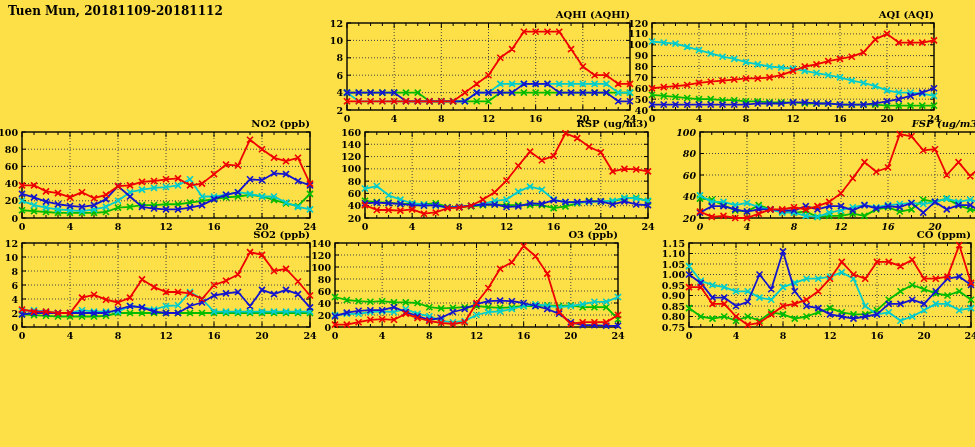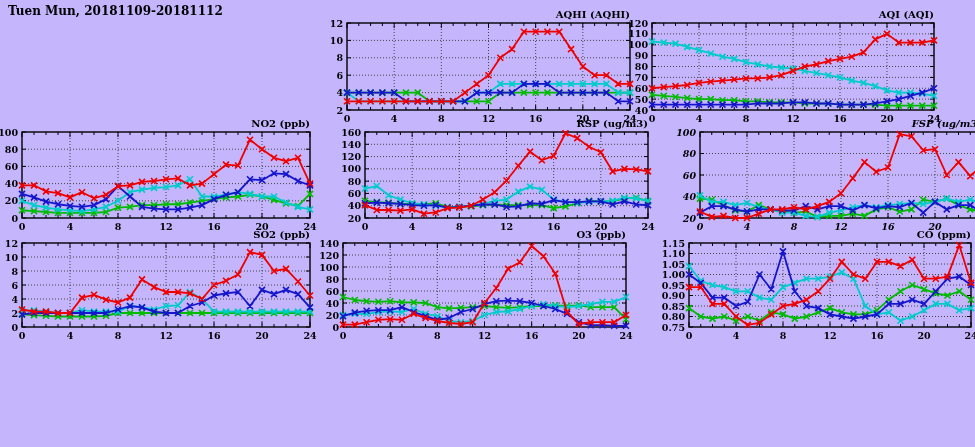--- a/index.html
+++ b/index.html
@@ -1,16 +1,16 @@
 <!DOCTYPE html>
 <html><head>
 <meta charset="utf-8">
 <style>
   html,body{margin:0;padding:0;background:#ffffff;}
-  #screen{position:relative;width:975px;height:447px;background:#c4b5fd;overflow:hidden;
+  #screen{position:relative;width:975px;height:447px;background:#fde047;overflow:hidden;
           font-family:"DejaVu Serif","Liberation Serif",serif;}
   .page-title{position:absolute;left:8px;top:4px;font-size:12px;font-weight:bold;color:#000;white-space:nowrap;}
   .chart{position:absolute;}
   .chart-title{position:absolute;top:2px;right:10px;font-size:10px;font-weight:bold;color:#000;white-space:nowrap;}
   svg text{font-family:"DejaVu Serif","Liberation Serif",serif;font-weight:bold;fill:#000;}
 </style>
 </head>
 <body>
 
 <div id="screen">
@@ -617,21 +617,21 @@
         <text x="318" y="112" font-size="9.5" text-anchor="middle">24</text>
         <text x="26" y="103.5" font-size="9.5" text-anchor="end">0</text>
         <text x="26" y="89.5" font-size="9.5" text-anchor="end">2</text>
         <text x="26" y="75.5" font-size="9.5" text-anchor="end">4</text>
         <text x="26" y="61.5" font-size="9.5" text-anchor="end">6</text>
         <text x="26" y="47.5" font-size="9.5" text-anchor="end">8</text>
         <text x="26" y="33.5" font-size="9.5" text-anchor="end">10</text>
         <text x="26" y="19.5" font-size="9.5" text-anchor="end">12</text>
       </svg>
     </div>
-  <div class="chart" id="chart-6" style="left: 313px; top: 227px; width: 323px; height: 118px;">
+  <div class="chart" id="chart-6" style="left: 305px; top: 227px; width: 323px; height: 118px;">
     <span class="chart-title">O3 (ppb)</span>
   <svg width="323" height="118" style="position: absolute; left: 0px; top: 0px; overflow: visible;">
         <line x1="77.16666666666666" y1="16" x2="77.16666666666666" y2="100" stroke="#444" stroke-width="1" stroke-dasharray="1 2"></line>
         <line x1="124.33333333333333" y1="16" x2="124.33333333333333" y2="100" stroke="#444" stroke-width="1" stroke-dasharray="1 2"></line>
         <line x1="171.5" y1="16" x2="171.5" y2="100" stroke="#444" stroke-width="1" stroke-dasharray="1 2"></line>
         <line x1="218.66666666666666" y1="16" x2="218.66666666666666" y2="100" stroke="#444" stroke-width="1" stroke-dasharray="1 2"></line>
         <line x1="265.83333333333337" y1="16" x2="265.83333333333337" y2="100" stroke="#444" stroke-width="1" stroke-dasharray="1 2"></line>
         <line x1="30" y1="88" x2="313" y2="88" stroke="#444" stroke-width="1" stroke-dasharray="1 2"></line>
         <line x1="30" y1="76" x2="313" y2="76" stroke="#444" stroke-width="1" stroke-dasharray="1 2"></line>
         <line x1="30" y1="64" x2="313" y2="64" stroke="#444" stroke-width="1" stroke-dasharray="1 2"></line>

